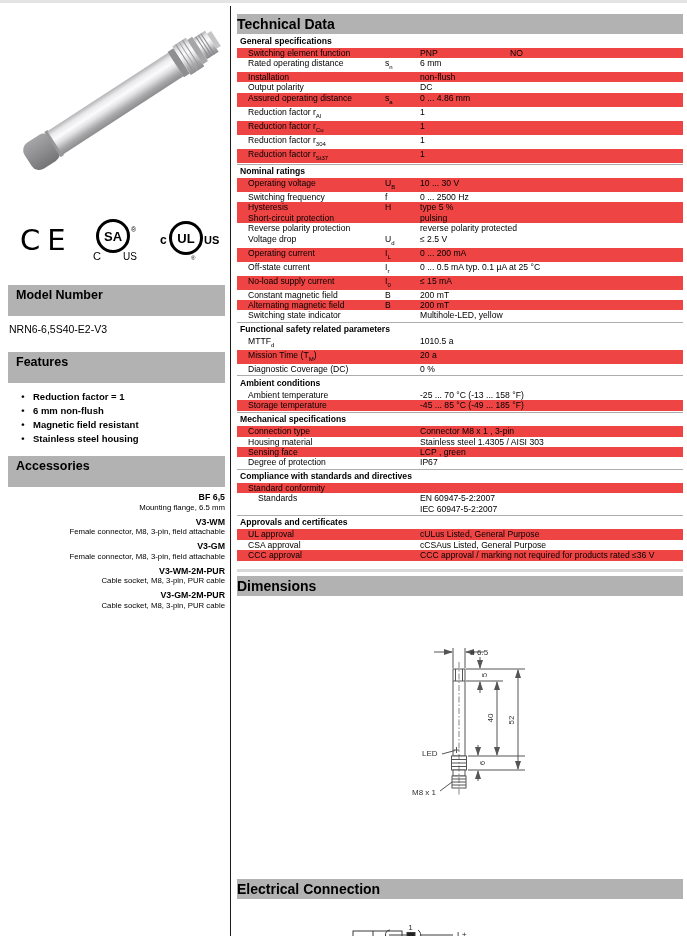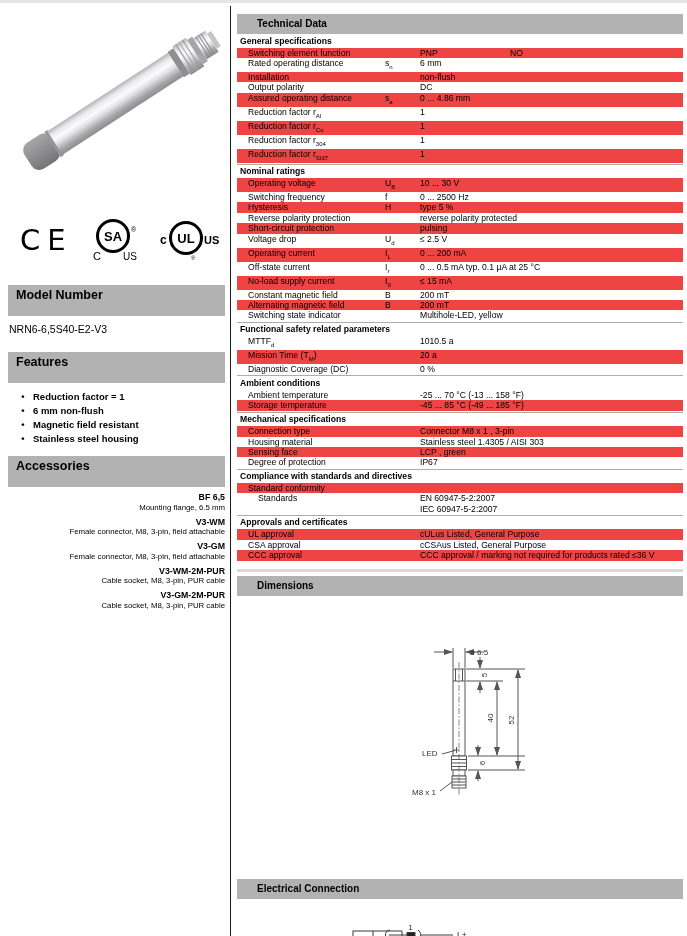--- a/index.html
+++ b/index.html
@@ -5,21 +5,21 @@
   * { box-sizing: border-box; margin: 0; padding: 0; }
   html,body { width: 687px; height: 936px; }
   body {
     position: relative; background: #fff; color: #000;
     font-family: "Liberation Sans", sans-serif; overflow: hidden;
   }
   #top-strip { position:absolute; top:0; left:0; width:687px; height:3px; background:#e4e4e4; }
   #v-divider { position:absolute; left:230px; top:6px; height:930px; width:1px; background:#1c1c1c; }
 
   .bar { background:#b2b2b2; font-weight:bold; color:#000; }
-  .right-bar { height:20px; line-height:20px; font-size:10px; padding-left:20px; }
+  .right-bar { height:20px; line-height:20px; font-size:14px; padding-left:0; }
   .left-bar  { height:31px; line-height:21px; font-size:12.5px; padding-left:8px; }
 
   
   #left-col { position:absolute; left:8px; top:8px; width:217px; }
   #photo-box { width:217px; height:183px; overflow:hidden; }
   #marks { display:flex; align-items:center; justify-content:space-between; margin:20px 6px 16px 12px; height:58px; }
   .ce-text { font-size:29px; letter-spacing:7px; font-family:"DejaVu Sans",sans-serif;text-align:right; }
   #model-bar { margin-bottom:7px; }
   #model-number { font-size:10.5px; font-weight:normal; margin-left:1px; }
   #features-bar { margin-top:17px; margin-bottom:7px; }
@@ -224,29 +224,29 @@
       <div class="spec-row">
         <span class="spec-label">Switching frequency</span>
         <span class="spec-sym">f</span>
         <span class="spec-val">0 ... 2500 Hz</span>
       </div>
       <div class="spec-row shade">
         <span class="spec-label">Hysteresis</span>
         <span class="spec-sym">H</span>
         <span class="spec-val">type 5  %</span>
       </div>
+      <div class="spec-row shade">
+        <span class="spec-label">Short-circuit protection</span>
+        <span class="spec-sym"></span>
+        <span class="spec-val">pulsing</span>
+      </div>
       <div class="spec-row">
         <span class="spec-label">Reverse polarity protection</span>
         <span class="spec-sym"></span>
         <span class="spec-val">reverse polarity protected</span>
-      </div>
-      <div class="spec-row shade">
-        <span class="spec-label">Short-circuit protection</span>
-        <span class="spec-sym"></span>
-        <span class="spec-val">pulsing</span>
       </div>
       <div class="spec-row">
         <span class="spec-label">Voltage drop</span>
         <span class="spec-sym">U<sub>d</sub></span>
         <span class="spec-val">≤ 2.5 V</span>
       </div>
       <div class="spec-row shade">
         <span class="spec-label">Operating current</span>
         <span class="spec-sym">I<sub>L</sub></span>
         <span class="spec-val">0 ... 200 mA</span>

